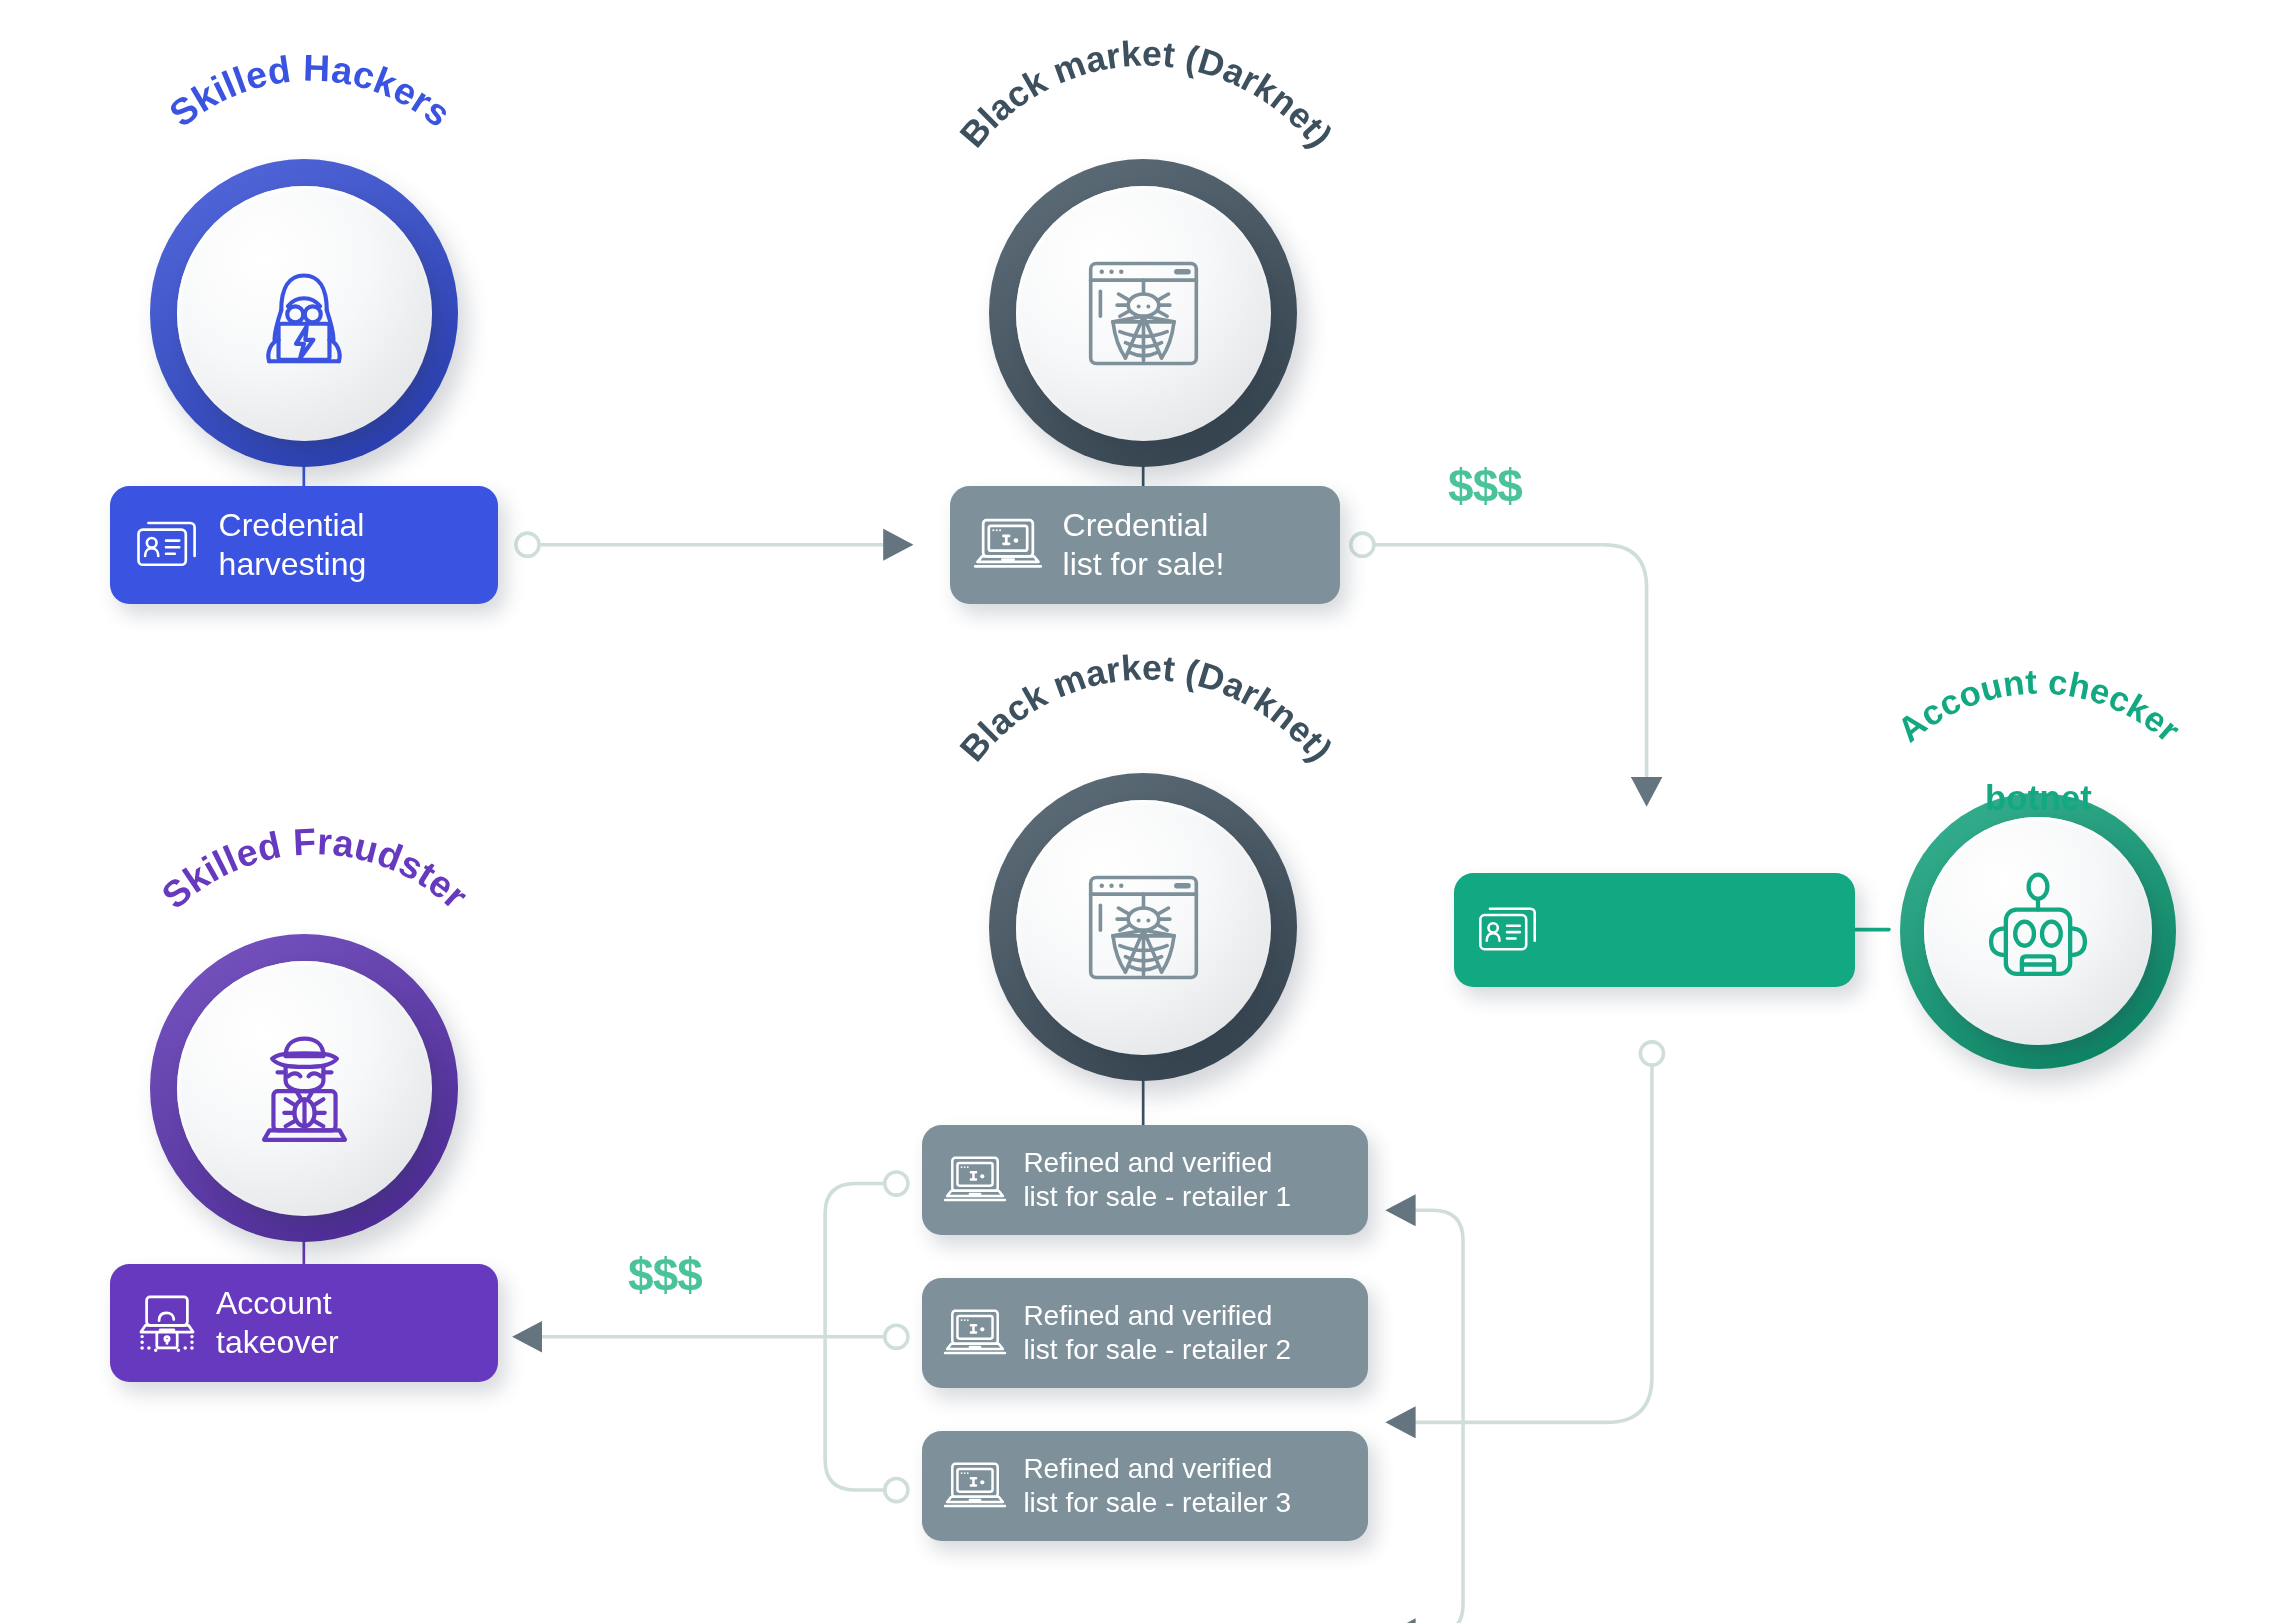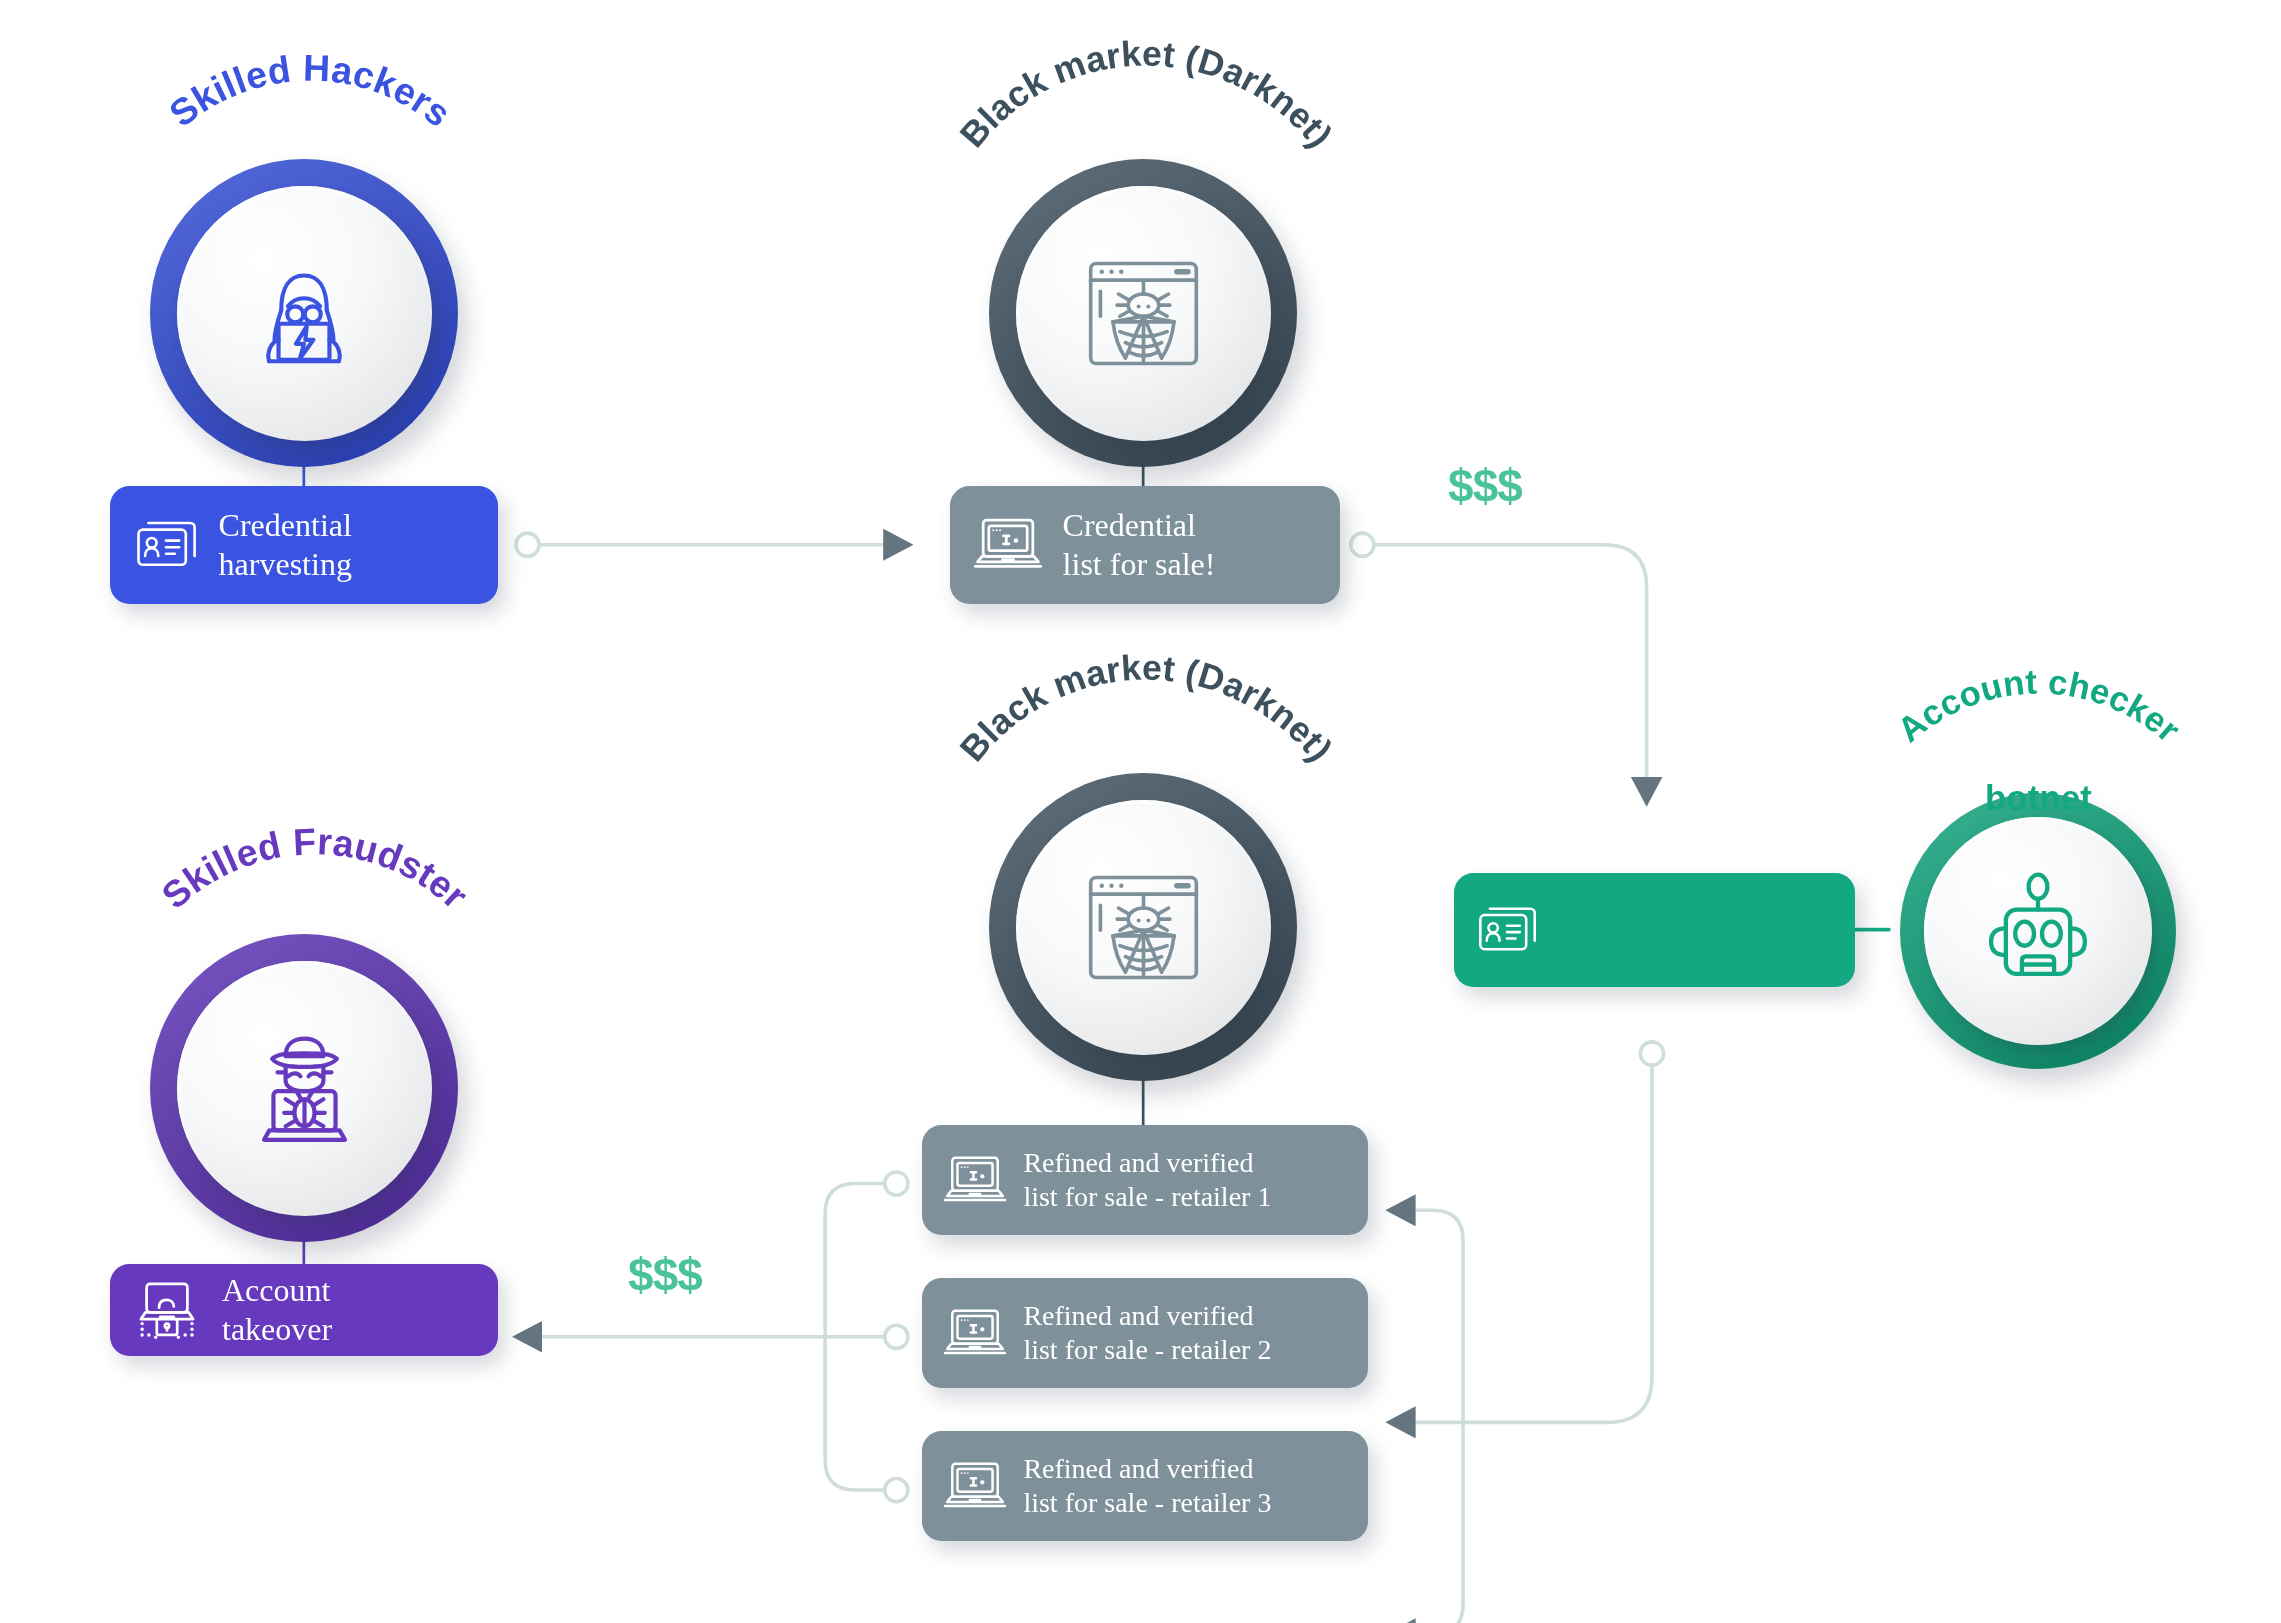--- a/index.html
+++ b/index.html
@@ -49,21 +49,21 @@
     position:absolute;z-index:3;
     display:flex;align-items:center;
     border-radius:19.6px;
     box-shadow:7.1px 10.7px 19.6px rgba(40,50,70,.18);
     color:#ffffff;
     box-sizing:border-box;
   }
   .pill .pill-ico{flex:0 0 auto;display:flex;align-items:center;justify-content:center;}
   .pill .pill-ico svg{display:block;}
   .pill .pill-txt{
-    font-family:Liberation Serif, serif;
+    font-family:Liberation Sans, sans-serif;
     line-height:1.22;
     white-space:pre-line;
   }
   .pill.blue{background:#3a53e0;}
   .pill.gray{background:#7e919b;}
   .pill.teal{background:#12a882;}
   .pill.purple{background:#6639be;}
 
   
   .money{
@@ -333,21 +333,21 @@
           <path d="M14 10 H52 A4 4 0 0 1 56 14 V40"></path>
           <rect x="5" y="16" width="43" height="32" rx="4"></rect>
           <circle cx="17" cy="28" r="4.4"></circle>
           <path d="M11 40 C11 35 14 33 17 33 C20 33 23 35 23 40"></path>
           <path d="M30 26 H42 M30 32 H42 M30 38 H38"></path>
         </g>
       </svg>
     </span>
   </div>
 
-  <div class="pill purple" style="left:110px;top:1264px;width:388px;height:92px;padding:0 19.6px 0 23px;gap:21px;">
+  <div class="pill purple" style="left:110px;top:1264px;width:388px;height:118px;padding:0 19.6px 0 23px;gap:15px;">
     <span class="pill-ico">
       <svg width="68" height="68" viewBox="0 0 60 60">
         <g fill="none" stroke="#ffffff" stroke-width="2.4" stroke-linecap="round" stroke-linejoin="round">
           <rect x="12" y="7" width="36" height="25" rx="3"></rect>
           <path d="M7 38 H53 L49 32 H11 Z"></path>
           <path d="M24 36 H36"></path>
           <path d="M23 28 C23 23 26 21 29.5 21 C33 21 36 23 36 27"></path>
           <rect x="21" y="38" width="18" height="14" rx="2" fill="#6639be"></rect>
           <circle cx="30" cy="44" r="1.9"></circle>
           <path d="M30 45.5 V48"></path>

